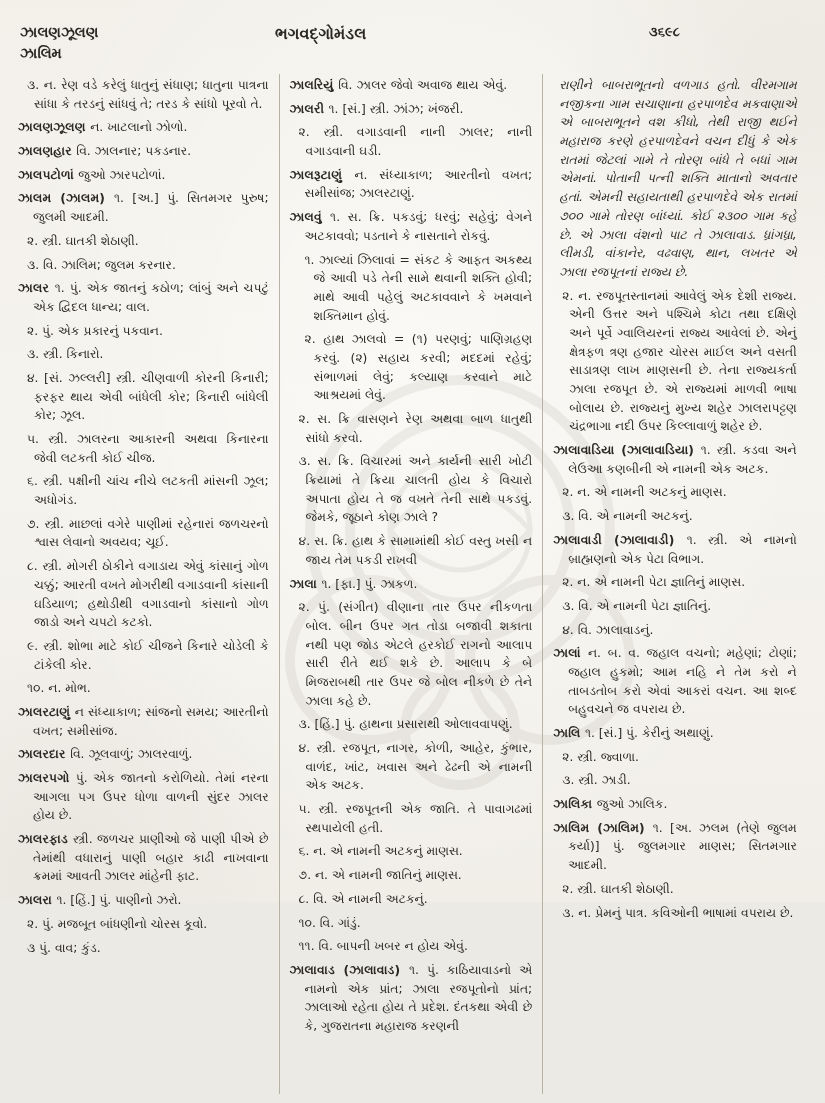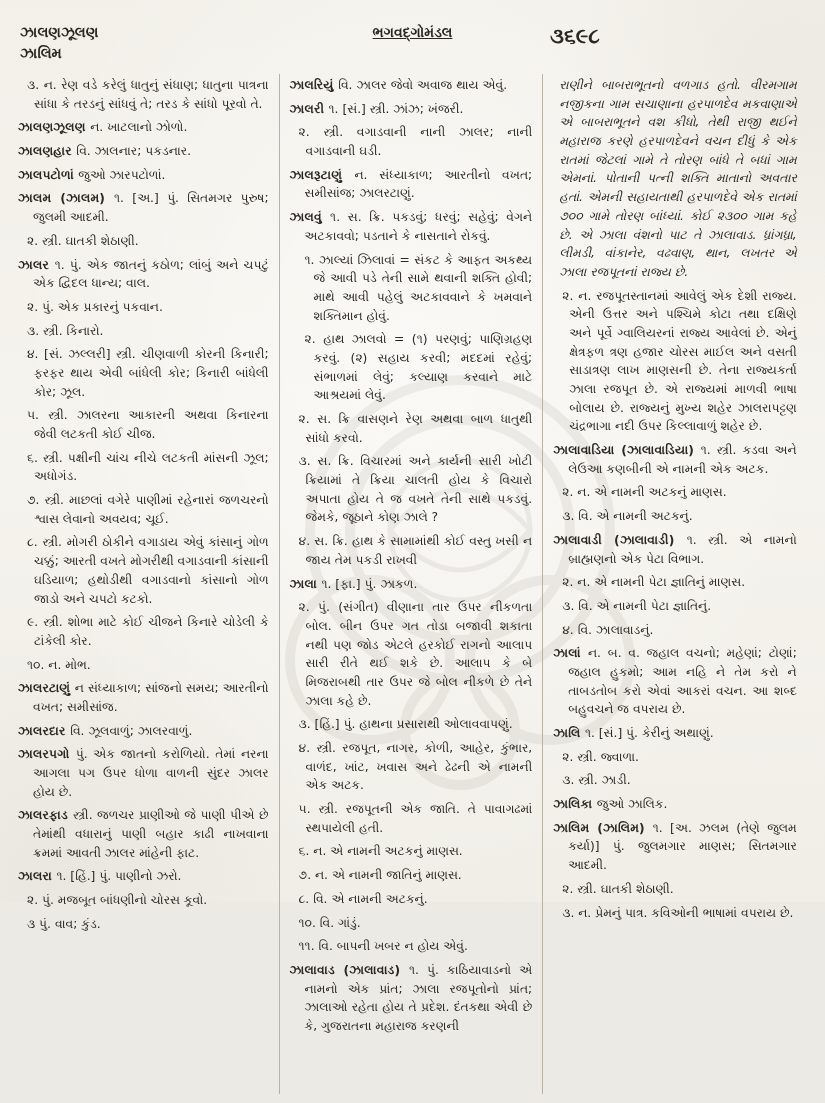--- a/index.html
+++ b/index.html
@@ -28,22 +28,22 @@
   .watermark {
     position:absolute; left:250px; top:330px; width:420px; height:470px;
     opacity:.12; pointer-events:none; z-index:0;
   }
   header.pagehead {
     position:relative; z-index:2;
     display:flex; align-items:flex-start;
     padding:8px 4px 2px 4px;
   }
   .runhead { width:255px; font-weight:bold; font-size:14.5px; line-height:1.45; }
-  .center-title { flex:1; text-align:center; font-weight:bold; font-size:14px; padding-top:2px;text-decoration:underline; }
-  .pageno { width:255px; text-align:left; font-size:21px; font-weight:bold; padding-top:2px; padding-right:26px;}
+  .center-title { flex:1; font-weight:bold; font-size:16px; padding-top:2px; }
+  .pageno { width:255px; text-align:center; font-size:13px; font-weight:bold; padding-top:2px; padding-right:26px;}
   .columns {
     position:relative; z-index:1;
     display:flex; margin-top:8px;
     height:1020px; overflow:hidden;
   }
   .col {
     width:263.6px; padding:2px 10px 0 2px;
     font-size:12.3px; line-height:1.52; text-align:justify;
   }
   .col.mid, .col.right { padding-left:10px; }
@@ -85,20 +85,21 @@
   </header>
 
   <div class="columns">
     <div class="col left">
         <p class="block sense"><span>૩. ન. રેણ વડે કરેલું ધાતુનું સંધાણ; ધાતુના પાત્રના સાંધા કે તરડનું સાંધવું તે; તરડ કે સાંધો પૂરવો તે.</span></p>
         <p class="block entry"><b>ઝાલણઝૂલણ </b><span>ન. ખાટલાનો ઝોળો.</span></p>
         <p class="block entry"><b>ઝાલણહાર </b><span>વિ. ઝાલનાર; પકડનાર.</span></p>
         <p class="block entry"><b>ઝાલપટોળાં </b><span>જુઓ ઝારપટોળાં.</span></p>
         <p class="block entry"><b>ઝાલમ (ઝાલમ) </b><span>૧. [અ.] પું. સિતમગર પુરુષ; જુલમી આદમી.</span></p>
         <p class="block sense"><span>૨. સ્ત્રી. ઘાતકી શેઠાણી.</span></p>
+        <p class="block sense"><span>૩. વિ. ઝાલિમ; જુલમ કરનાર.</span></p>
         <p class="block entry"><b>ઝાલર </b><span>૧. પું. એક જાતનું કઠોળ; લાંબું અને ચપટું એક દ્વિદલ ધાન્ય; વાલ.</span></p>
         <p class="block sense"><span>૨. પું. એક પ્રકારનું પકવાન.</span></p>
         <p class="block sense"><span>૩. સ્ત્રી. કિનારો.</span></p>
         <p class="block sense"><span>૪. [સં. ઝલ્લરી] સ્ત્રી. ચીણવાળી કોરની કિનારી; ફરફર થાય એવી બાંધેલી કોર; કિનારી બાંધેલી કોર; ઝૂલ.</span></p>
         <p class="block sense"><span>૫. સ્ત્રી. ઝાલરના આકારની અથવા કિનારના જેવી લટકતી કોઈ ચીજ.</span></p>
         <p class="block sense"><span>૬. સ્ત્રી. પક્ષીની ચાંચ નીચે લટકતી માંસની ઝૂલ; અધોગંડ.</span></p>
         <p class="block sense"><span>૭. સ્ત્રી. માછલાં વગેરે પાણીમાં રહેનારાં જળચરનો શ્વાસ લેવાનો અવયવ; ચૂઈ.</span></p>
         <p class="block sense"><span>૮. સ્ત્રી. મોગરી ઠોકીને વગાડાય એવું કાંસાનું ગોળ ચક્કું; આરતી વખતે મોગરીથી વગાડવાની કાંસાની ઘડિયાળ; હથોડીથી વગાડવાનો કાંસાનો ગોળ જાડો અને ચપટો કટકો.</span></p>
         <p class="block sense"><span>૯. સ્ત્રી. શોભા માટે કોઈ ચીજને કિનારે ચોડેલી કે ટાંકેલી કોર.</span></p>
         <p class="block sense"><span>૧૦. ન. મોભ.</span></p>

